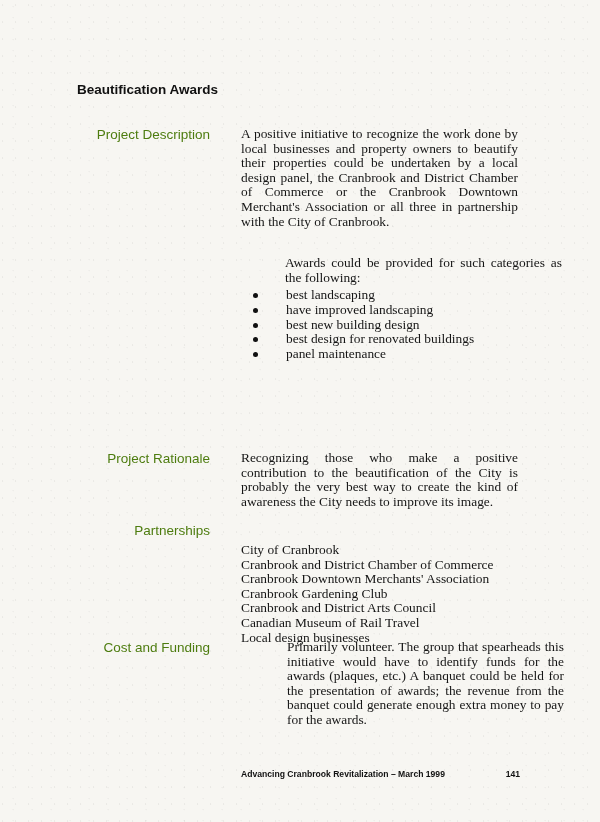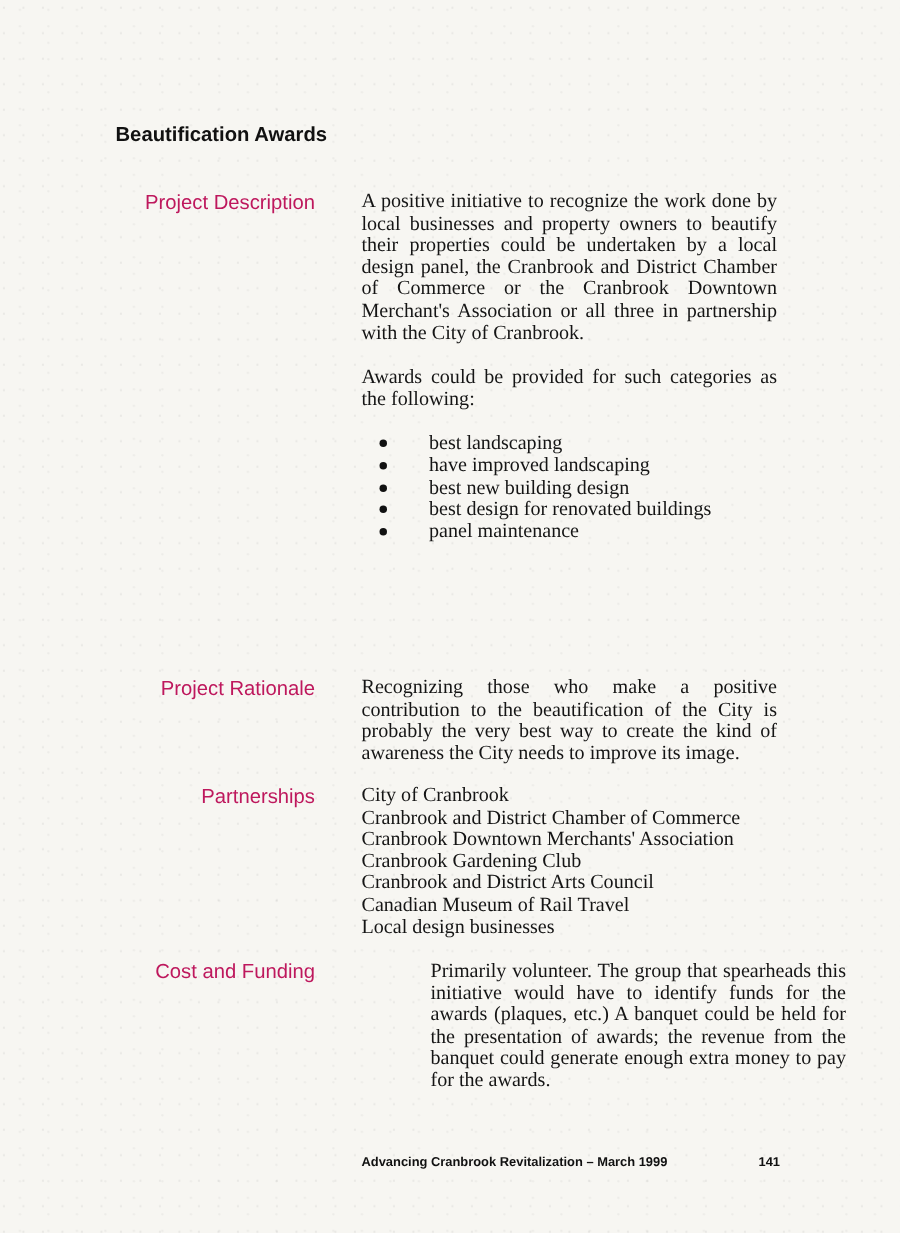--- a/index.html
+++ b/index.html
@@ -11,48 +11,48 @@
       radial-gradient(circle at 70% 60%, rgba(120,120,120,0.08) 0.6px, transparent 1px);
     background-size: 13px 17px, 19px 11px;
   }
   .page { position: absolute; left: 0; top: 0; width: 600px; height: 822px; }
   .title {
     position: absolute; left: 77px; top: 82px;
     font-family: "Liberation Sans", sans-serif; font-weight: bold; font-size: 13.5px; color: #111;
   }
   .label {
     position: absolute; width: 150px; left: 60px; text-align: right;
-    font-family: "Liberation Sans", sans-serif; font-size: 13.5px; color: #be185d;
+    font-family: "Liberation Sans", sans-serif; font-size: 13.5px; color: #4d7c0f;
   }
   .body {
     position: absolute; left: 241px; width: 277px;
     font-family: "Liberation Serif", serif; font-size: 13.4px; line-height: 14.6px;
     color: #151515; text-align: justify;
   }
   .last { text-align-last: left; }
   ul.bullets { list-style: none; margin: 0; padding: 0; position: absolute; left: 253px; top: 288px;
     font-family: "Liberation Serif", serif; font-size: 13.4px; line-height: 14.8px; color: #151515; }
   ul.bullets li { position: relative; padding-left: 33px; }
   ul.bullets li .dot { position: absolute; left: 0; top: 5px; width: 5px; height: 5px; border-radius: 50%; background: #111; }
-  .plain { position: absolute; left: 241px; font-family: "Liberation Serif", serif; font-size: 13.4px; line-height: 14.6px; color: #151515; }
+  .plain { position: absolute; left: 241px; font-family: "Liberation Serif", serif; font-size: 13.4px; line-height: 14.6px; color: #151515; margin-top: 20px; }
   .footer {
     position: absolute; left: 241px; top: 769px; width: 279px;
     font-family: "Liberation Sans", sans-serif; font-weight: bold; font-size: 8.6px; color: #111;
   }
   .footer .num { position: absolute; right: 0; top: 0; }
 </style>
 </head>
 <body>
 
 <div class="page">
   <div class="title">Beautification Awards</div>
 
   <div class="label" style="top:127px;">Project Description</div>
   <div class="body last" style="top:127px;">A positive initiative to recognize the work done by local businesses and property owners to beautify their properties could be undertaken by a local design panel, the Cranbrook and District Chamber of Commerce or the Cranbrook Downtown Merchant's Association or all three in partnership with the City of Cranbrook.</div>
-  <div class="body last" style="top:244px;">Awards could be provided for such categories as the following:</div>
+  <div class="body last" style="top:256px;margin-left:44px;">Awards could be provided for such categories as the following:</div>
 
   <ul class="bullets">
     <li><span class="dot"></span><span>best landscaping</span></li>
     <li><span class="dot"></span><span>have improved landscaping</span></li>
     <li><span class="dot"></span><span>best new building design</span></li>
     <li><span class="dot"></span><span>best design for renovated buildings</span></li>
     <li><span class="dot"></span><span>panel maintenance</span></li>
   </ul>
 
 

